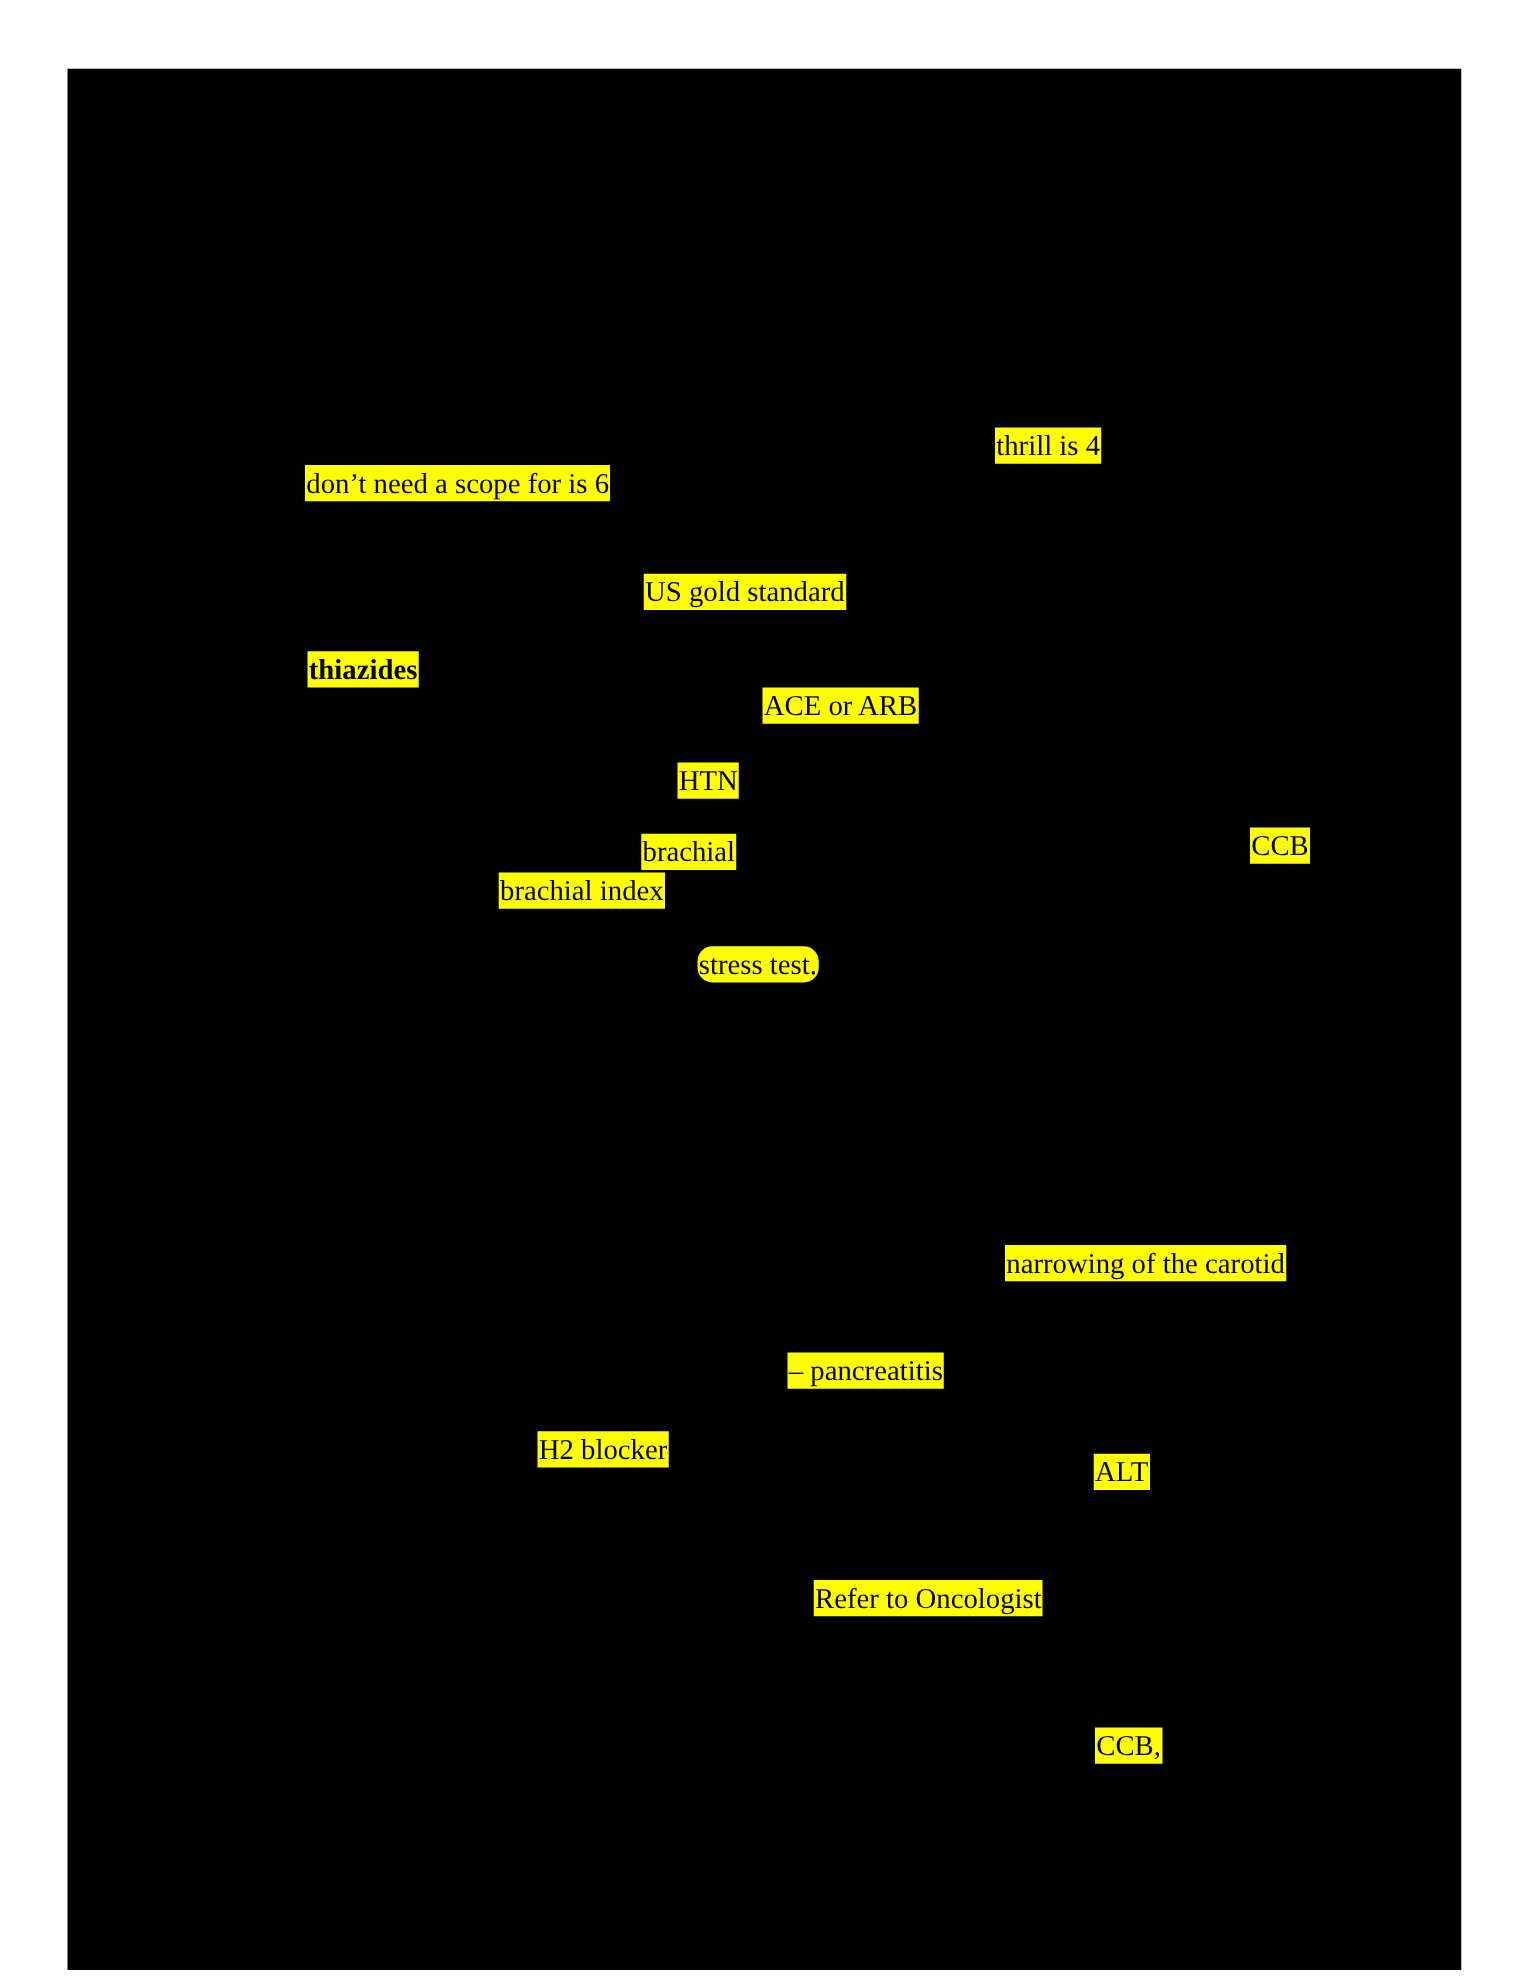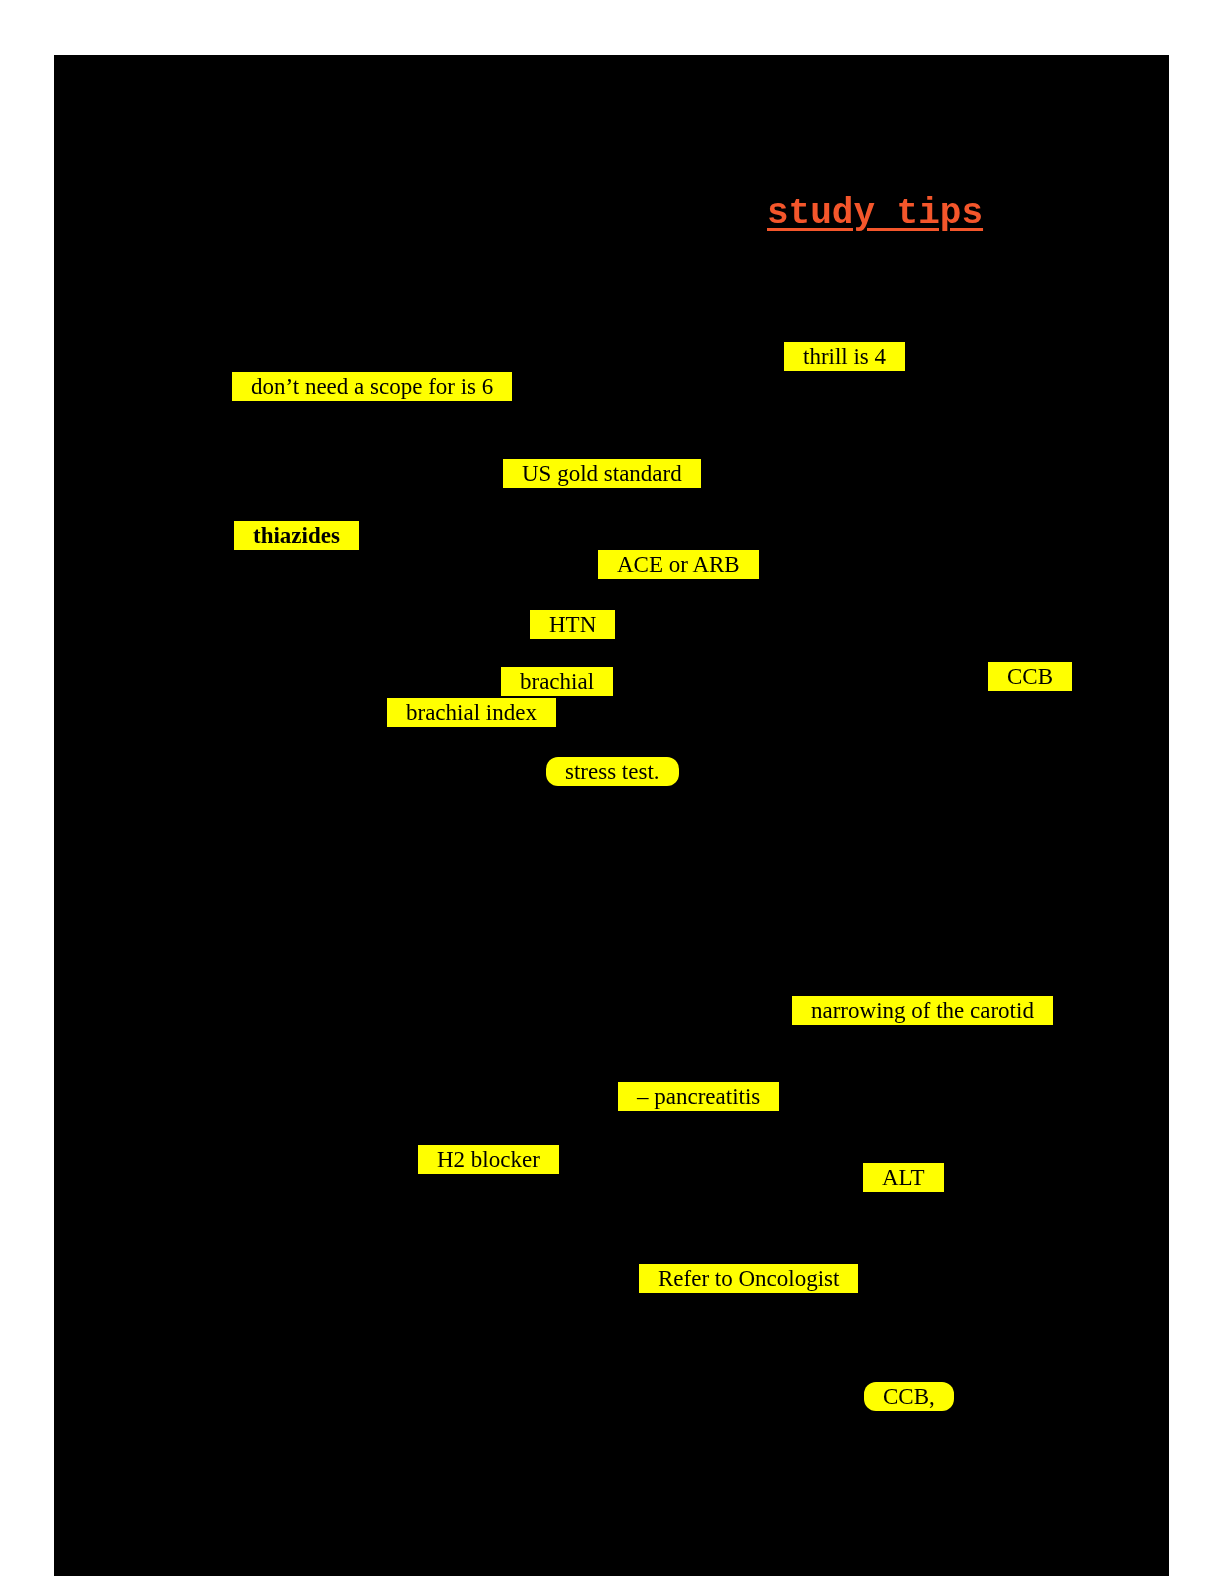--- a/index.html
+++ b/index.html
@@ -46,46 +46,46 @@
     white-space: nowrap;
   }
   .hl {
     position: absolute;
     display: inline-block;
     background: var(--highlight);
     color: var(--highlight-text);
     font-family: "Liberation Serif", "DejaVu Serif", serif;
     font-size: 23px;
     line-height: 29px;
-    padding: 0 19px;
+    padding: 0 1px;
     white-space: nowrap;
+    margin-left: 12px;
   }
   .hl-0  { left: 730px;  top: 287px; }  
   .hl-1  { left: 178px;  top: 317px; }  
   .hl-2  { left: 449px;  top: 404px; }  
   .hl-3  { left: 180px;  top: 466px; font-weight: bold; }  
   .hl-4  { left: 544px;  top: 495px; }  
   .hl-5  { left: 476px;  top: 555px; }  
   .hl-6  { left: 934px;  top: 607px; }  
   .hl-7  { left: 447px;  top: 612px; }  
   .hl-8  { left: 333px;  top: 643px; }  
   .hl-9  { left: 492px;  top: 702px; border-radius: 12px; }  
   .hl-10 { left: 738px;  top: 941px; }  
   .hl-11 { left: 564px;  top: 1027px; } 
   .hl-12 { left: 809px;  top: 1108px; } 
   .hl-13 { left: 364px;  top: 1090px; } 
   .hl-14 { left: 585px;  top: 1209px; } 
-  .hl-15 { left: 810px;  top: 1327px; border-radius: 12px; } 
+  .hl-15 { left: 810px;  top: 1327px; } 
 </style>
 </head>
 <body>
 
 <div class="page">
 
-  <h1 class="doc-title">study tips</h1>
 
   <span class="hl hl-0">thrill is 4</span>
   <span class="hl hl-1">don’t need a scope for is 6</span>
   <span class="hl hl-2">US gold standard</span>
   <span class="hl hl-3">thiazides</span>
   <span class="hl hl-4">ACE or ARB</span>
   <span class="hl hl-5">HTN</span>
   <span class="hl hl-6">CCB</span>
   <span class="hl hl-7">brachial</span>
   <span class="hl hl-8">brachial index</span>

